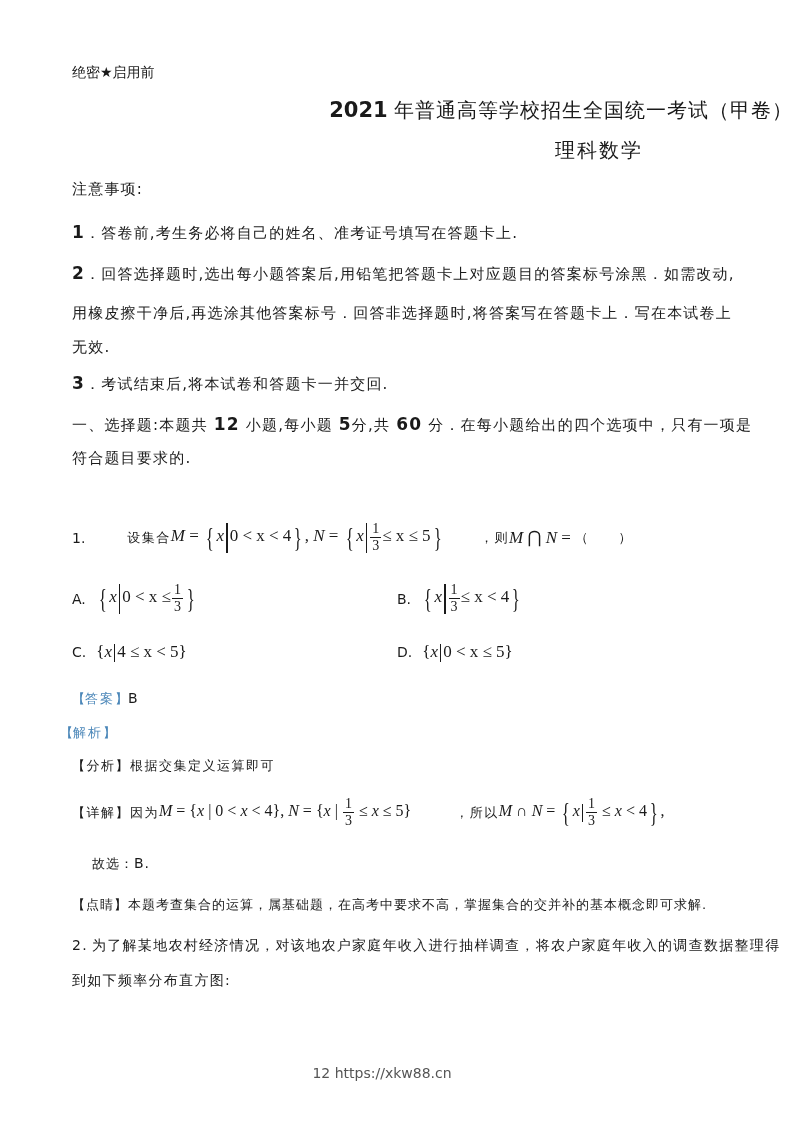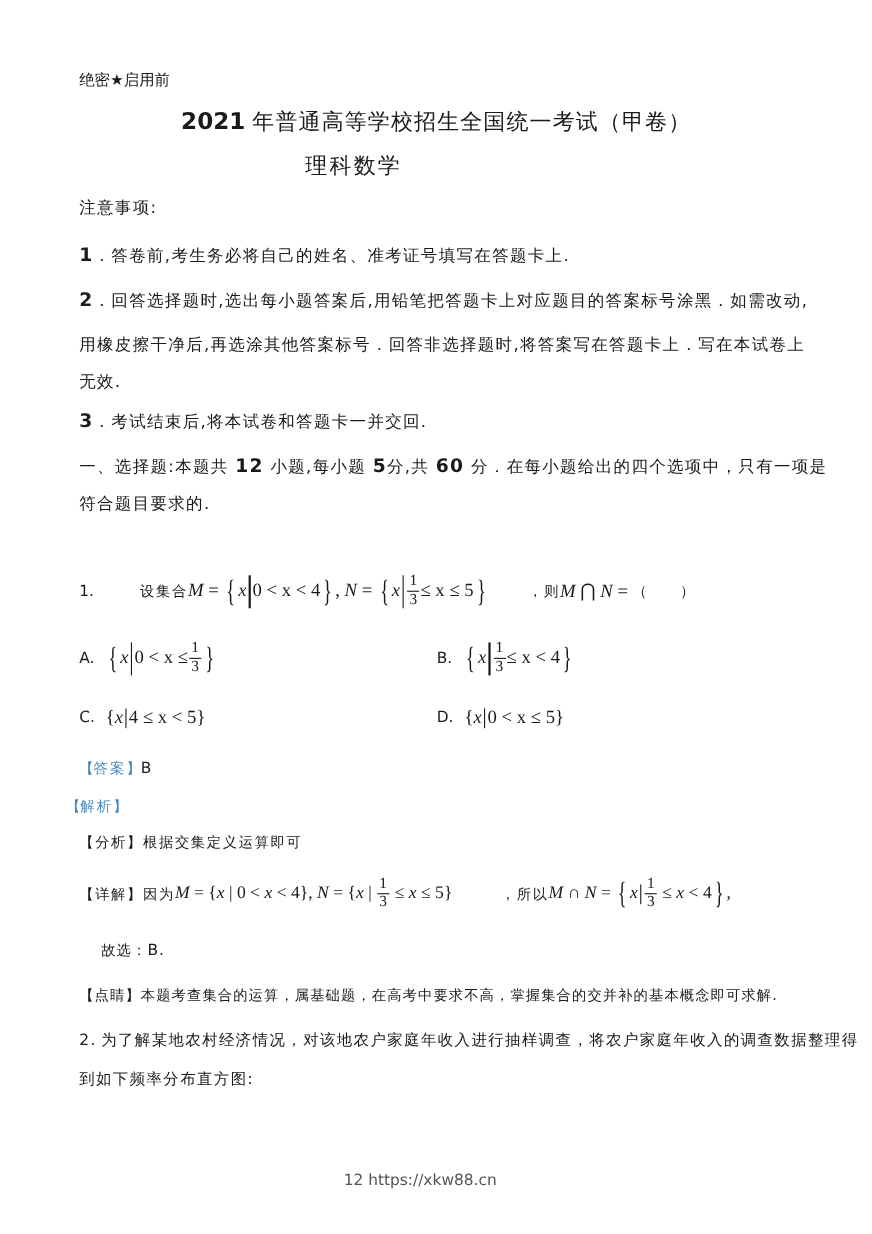--- a/index.html
+++ b/index.html
@@ -18,25 +18,25 @@
   .bar { display: inline-block; width: 1.5px; height: 30px; background: #1a1a1a; vertical-align: middle; margin: 0 2px; }
   .bar-s { display: inline-block; width: 1.2px; height: 18px; background: #1a1a1a; vertical-align: middle; margin: 0 2px; }
   .small-body { font-size: 13px; letter-spacing: 1.5px; margin-left: 36px; }
   .body14 { font-size: 15px; letter-spacing: 1.2px; }
   .footer { color: #555; font-size: 14px; }
 </style>
 </head>
 <body>
 
 <div class="abs sans" style="left:72px; top:64px; font-size:14px;">绝密★启用前</div>
-<div class="abs" style="left:0; width:793px; top:97px; text-align:center; font-size:20px;">
+<div class="abs" style="left:0; width:793px; top:97px; text-align:right; font-size:20px;">
   <span class="sans b" style="font-size:21px;">2021</span>
   <span class="sans" style="letter-spacing:1px;">年普通高等学校招生全国统一考试（甲卷）</span>
 </div>
-<div class="abs sans" style="left:0; width:643px; top:137px; text-align:center; font-size:20px; letter-spacing:2px;">理科数学</div>
+<div class="abs sans" style="left:0; width:643px; top:137px; text-align:right; font-size:20px; letter-spacing:2px;">理科数学</div>
 
 <div class="abs sans body14" style="left:72px; top:180px;">注意事项:</div>
 
 <div class="abs sans body14" style="left:72px; top:222px;">
   <span class="b" style="font-size:17px;">1</span><span>．答卷前,考生务必将自己的姓名、准考证号填写在答题卡上.</span>
 </div>
 <div class="abs sans body14" style="left:72px; top:263px;">
   <span class="b" style="font-size:17px;">2</span><span>．回答选择题时,选出每小题答案后,用铅笔把答题卡上对应题目的答案标号涂黑．如需改动,</span>
 </div>
 <div class="abs sans body14" style="left:72px; top:304px;">用橡皮擦干净后,再选涂其他答案标号．回答非选择题时,将答案写在答题卡上．写在本试卷上</div>

